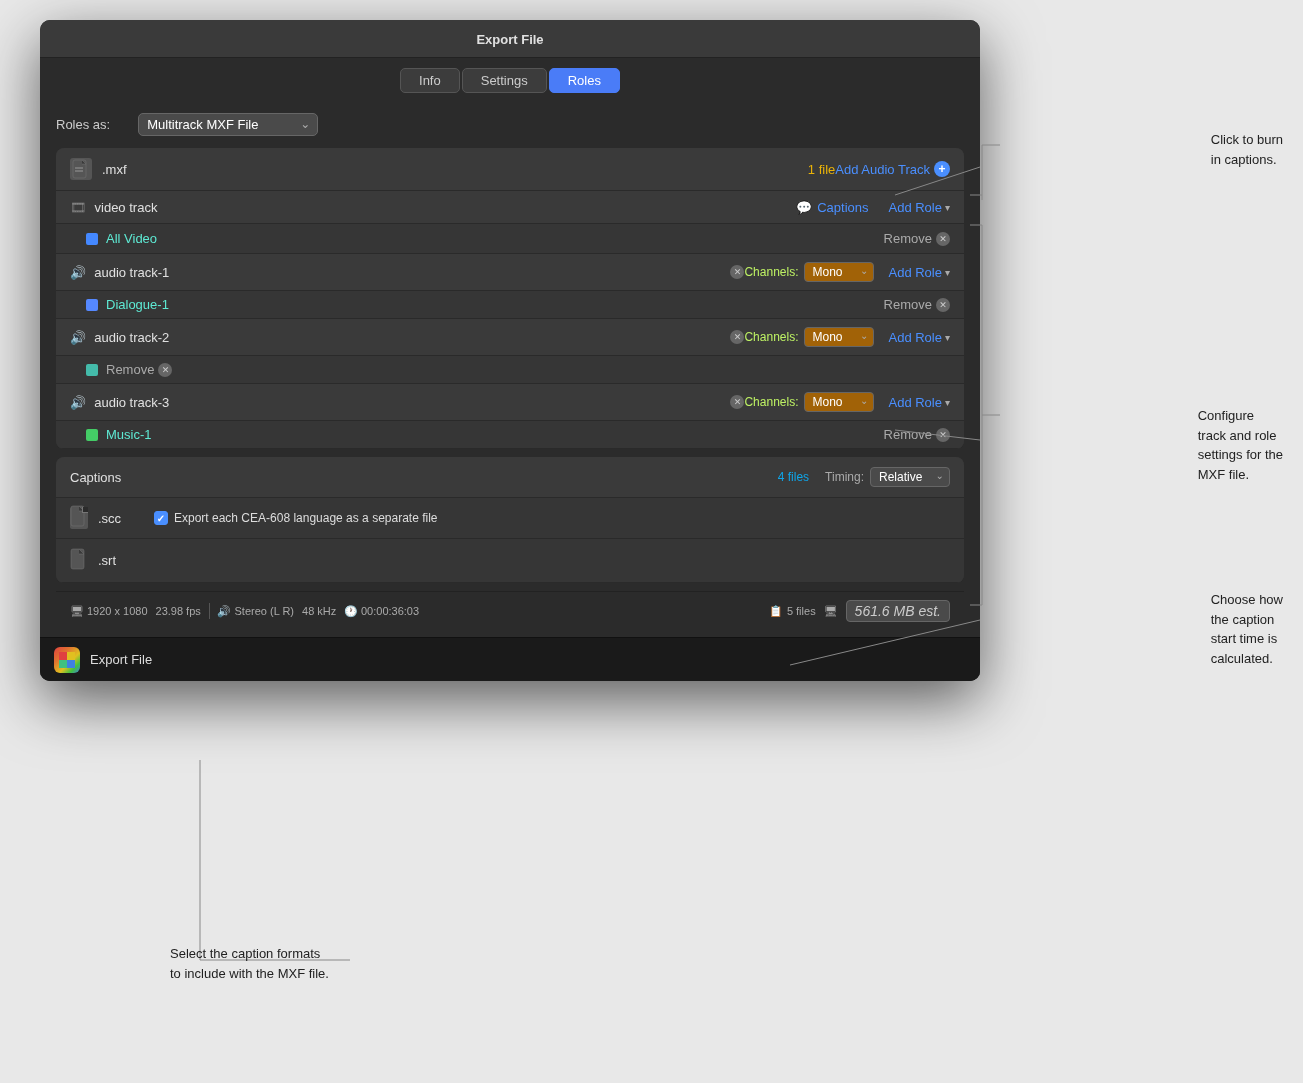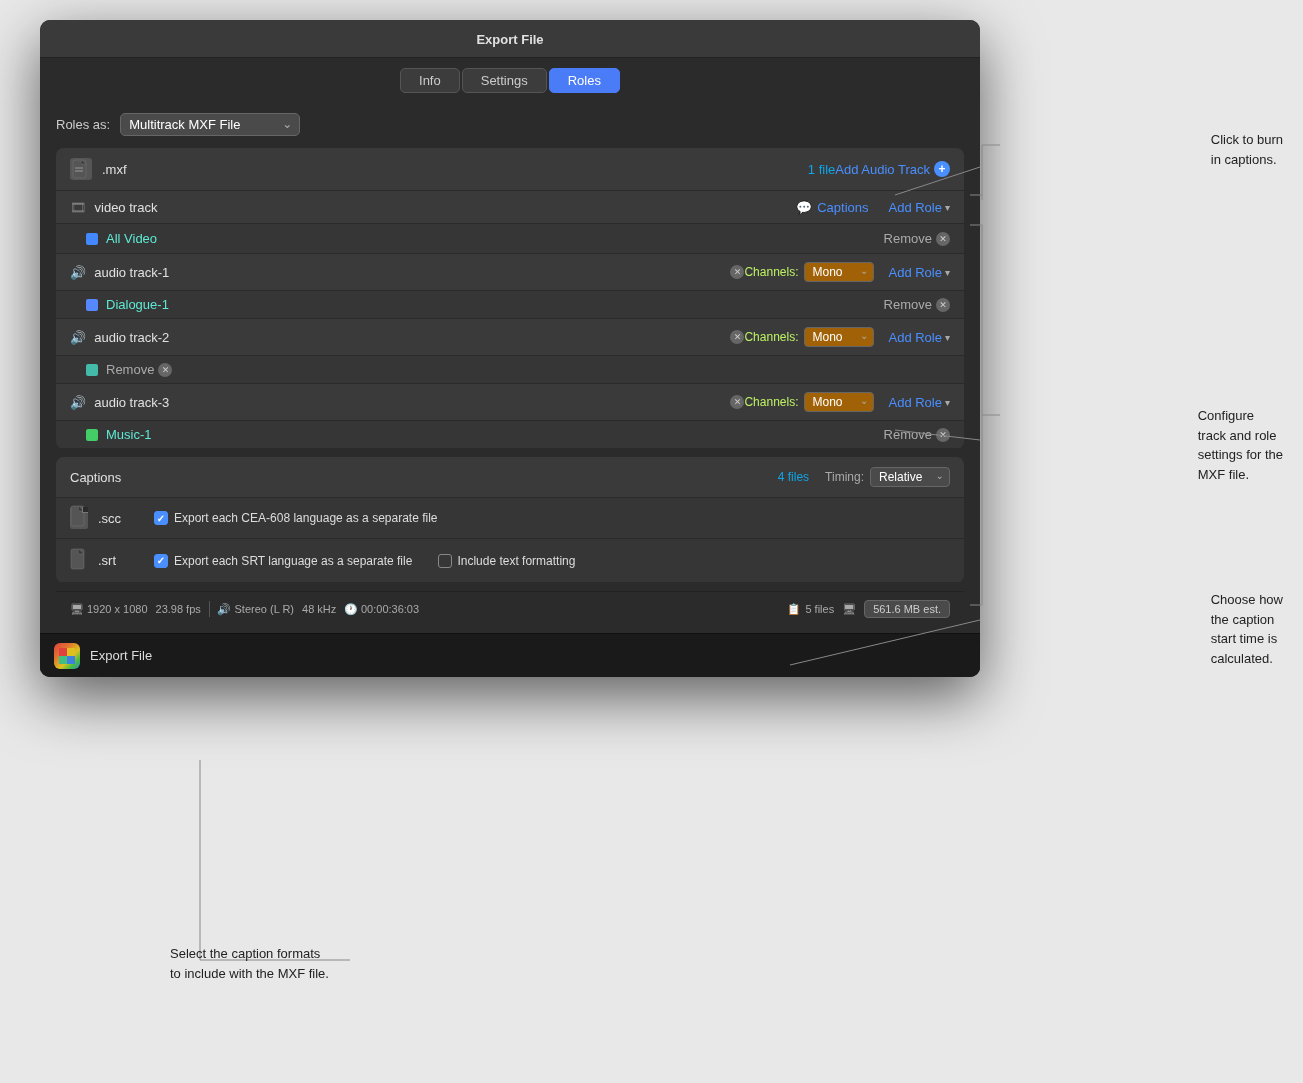--- a/index.html
+++ b/index.html
@@ -69,21 +69,21 @@
 
     
     .main-content {
       padding: 12px 16px 0;
     }
 
     
     .roles-as-row {
       display: flex;
       align-items: center;
-      gap: 10px;
+      gap: 28px;
       margin-bottom: 12px;
     }
     .roles-as-label {
       color: #ccc;
       font-size: 13px;
     }
     .roles-as-select {
       background: #4a4a4a;
       border: 1px solid #666;
       border-radius: 5px;
@@ -138,21 +138,21 @@
       font-size: 9px;
       color: #aaa;
       flex-shrink: 0;
     }
     .mxf-name {
       font-size: 13px;
       color: #e0e0e0;
       flex: 1;
     }
     .file-count {
-      color: #0ea5e9;
+      color: #eab308;
       font-size: 13px;
       margin-right: auto;
       margin-left: 8px;
     }
     .add-audio-track-btn {
       color: #4a8fff;
       font-size: 13px;
       cursor: pointer;
       display: flex;
       align-items: center;
@@ -441,22 +441,23 @@
     .files-badge {
       display: flex;
       align-items: center;
       gap: 4px;
     }
     .size-badge {
       background: #4a4a4a;
       border: 1px solid #666;
       border-radius: 4px;
       padding: 2px 8px;
-      font-size: 11px;
+      font-size: 14px;
       color: #ccc;
+      font-style: italic;
     }
 
     
     .button-bar {
       display: flex;
       justify-content: flex-end;
       padding: 12px 14px;
       background: #2b2b2b;
       gap: 10px;
     }
@@ -737,28 +738,20 @@
         </div>
 
         <div class="caption-file-row">
           <div style="margin-right:10px;">
             <svg width="18" height="22" viewBox="0 0 18 22">
               <rect x="1" y="1" width="13" height="20" rx="2" fill="#555" stroke="#777" stroke-width="0.5"></rect>
               <polyline points="9,1 14,6 9,6" fill="#3a3a3a" stroke="#777" stroke-width="0.5"></polyline>
             </svg>
           </div>
           <span class="caption-file-name">.srt</span>
-          <div class="checkbox-row">
-            <div class="checkbox-blue"></div>
-            <span class="checkbox-label">Export each SRT language as a separate file</span>
-            <div class="text-format-group">
-              <div class="checkbox-gray"></div>
-              <span class="checkbox-label">Include text formatting</span>
-            </div>
-          </div>
         </div>
 
       </div>
 
       <div class="status-bar">
         <span class="status-item">
           <span style="font-size:11px;">🖥</span>
           <span>1920 x 1080</span>
         </span>
         <span>23.98 fps</span>

